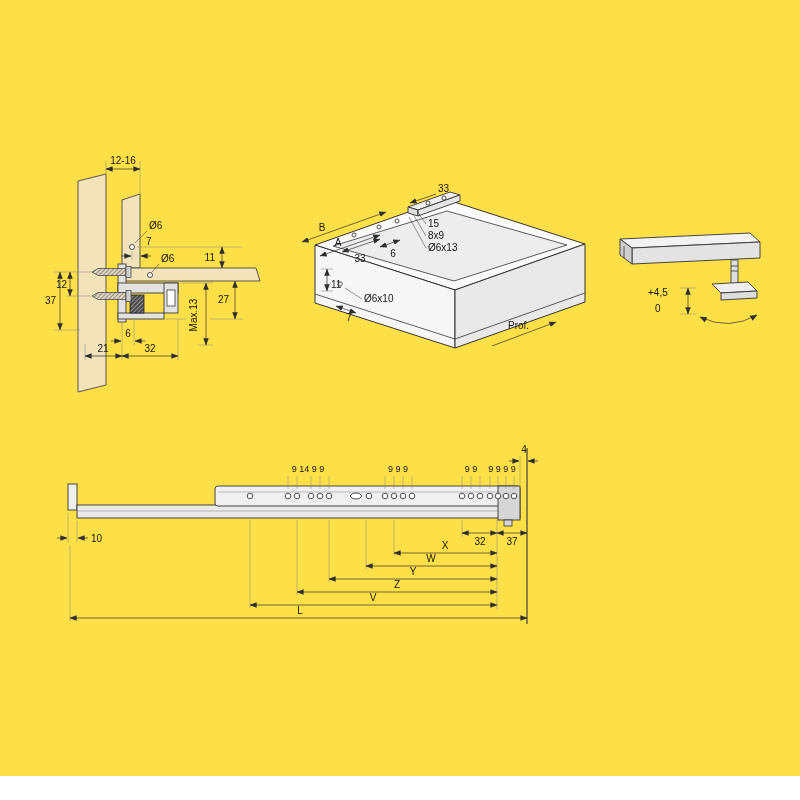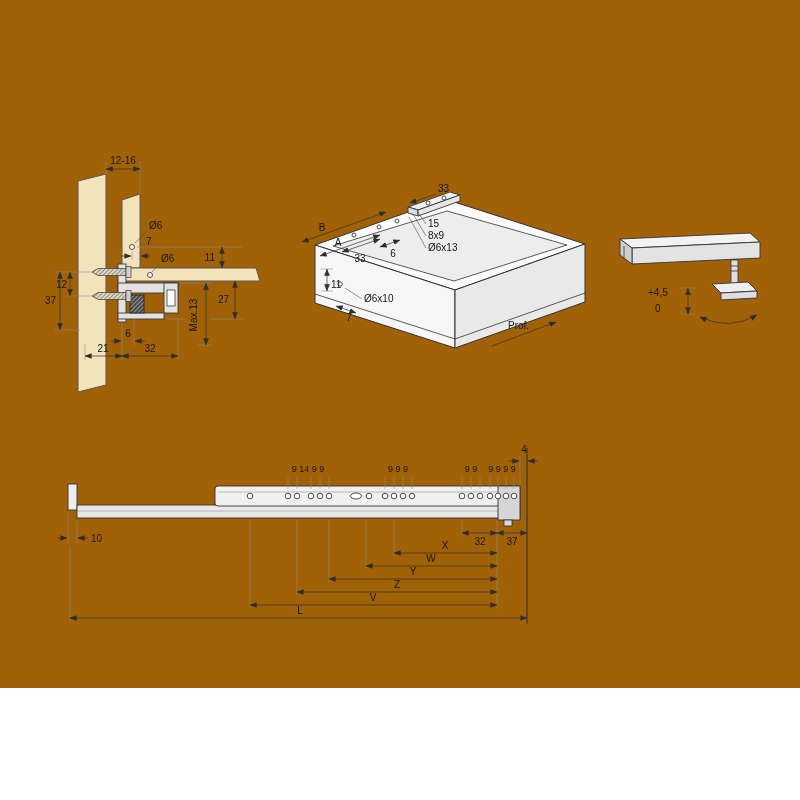--- a/index.html
+++ b/index.html
@@ -1,17 +1,17 @@
 <!DOCTYPE html>
 <html style="--c-wood: #f2e3bb; --c-metal: #e2e2e2; --c-line: #333333;"><head>
 <meta charset="utf-8">
 <style>
   *{box-sizing:border-box}
   html,body{margin:0;padding:0;background:#fff}
-  .stage{position:relative;width:800px;height:688px;background:#a16207;font-family:"Liberation Sans",sans-serif;overflow:hidden}
+  .stage{position:relative;width:800px;height:776px;background:#fde047;font-family:"Liberation Sans",sans-serif;overflow:hidden}
   svg{display:block}
   .wood{fill:var(--c-wood,#f2e3bb);stroke:#5a564c;stroke-width:1}
   .metal{fill:var(--c-metal,#e2e2e2);stroke:#3a3a3a;stroke-width:.9}
   .o{fill:#fff;stroke:#3a3a3a;stroke-width:.9}
   .dim{stroke:#2f2f2f;stroke-width:.7;fill:none}
   .ext{stroke:#8c8c8c;stroke-width:.55;fill:none}
   .ld{stroke:#4a4a4a;stroke-width:.6;fill:none}
   .edge{stroke:#333;stroke-width:.8;fill:none}
   .t{font:10px "Liberation Sans",sans-serif;fill:#161616}
   .ts{font:9px "Liberation Sans",sans-serif;fill:#161616}

